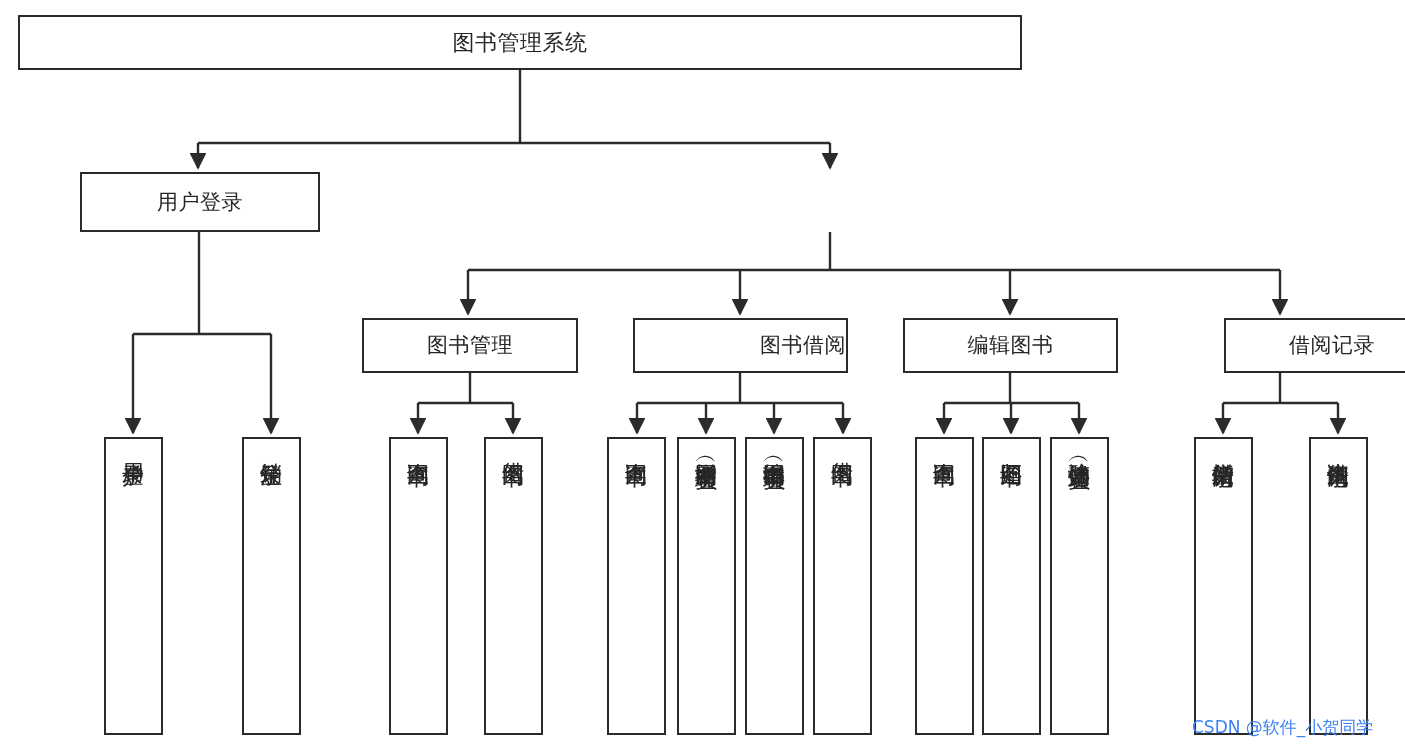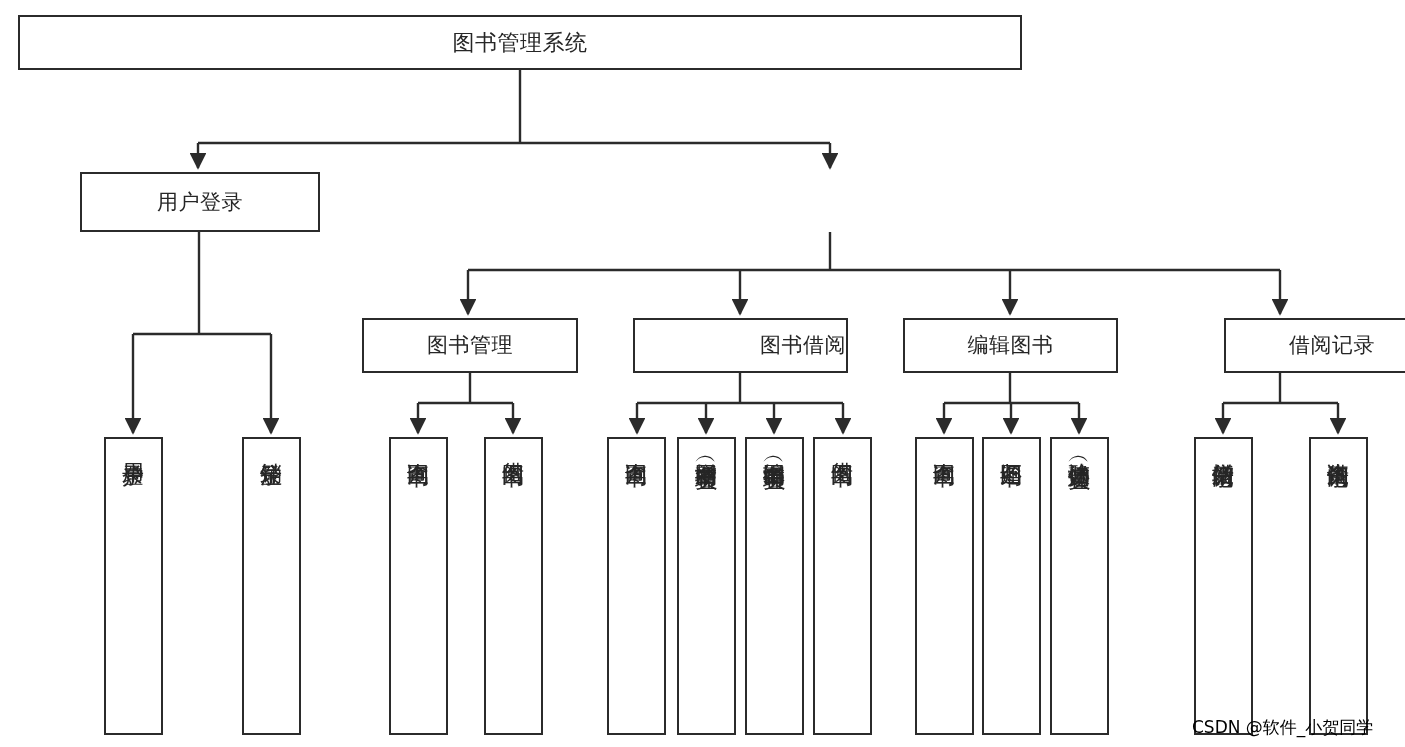--- a/index.html
+++ b/index.html
@@ -59,21 +59,21 @@
     writing-mode: vertical-rl;
     text-orientation: upright;
     font-size: 22px;
     line-height: 1.05;
     letter-spacing: 1px;
     white-space: nowrap;
   }
   .watermark {
     position: absolute;
     font-size: 17px;
-    color: #000000;
+    color: #3b82f6;
     white-space: nowrap;
     user-select: none;
   }
 </style>
 </head>
 <body>
 
 <div id="canvas">
 
   <svg class="connectors" viewBox="0 0 1405 747" xmlns="http://www.w3.org/2000/svg">

